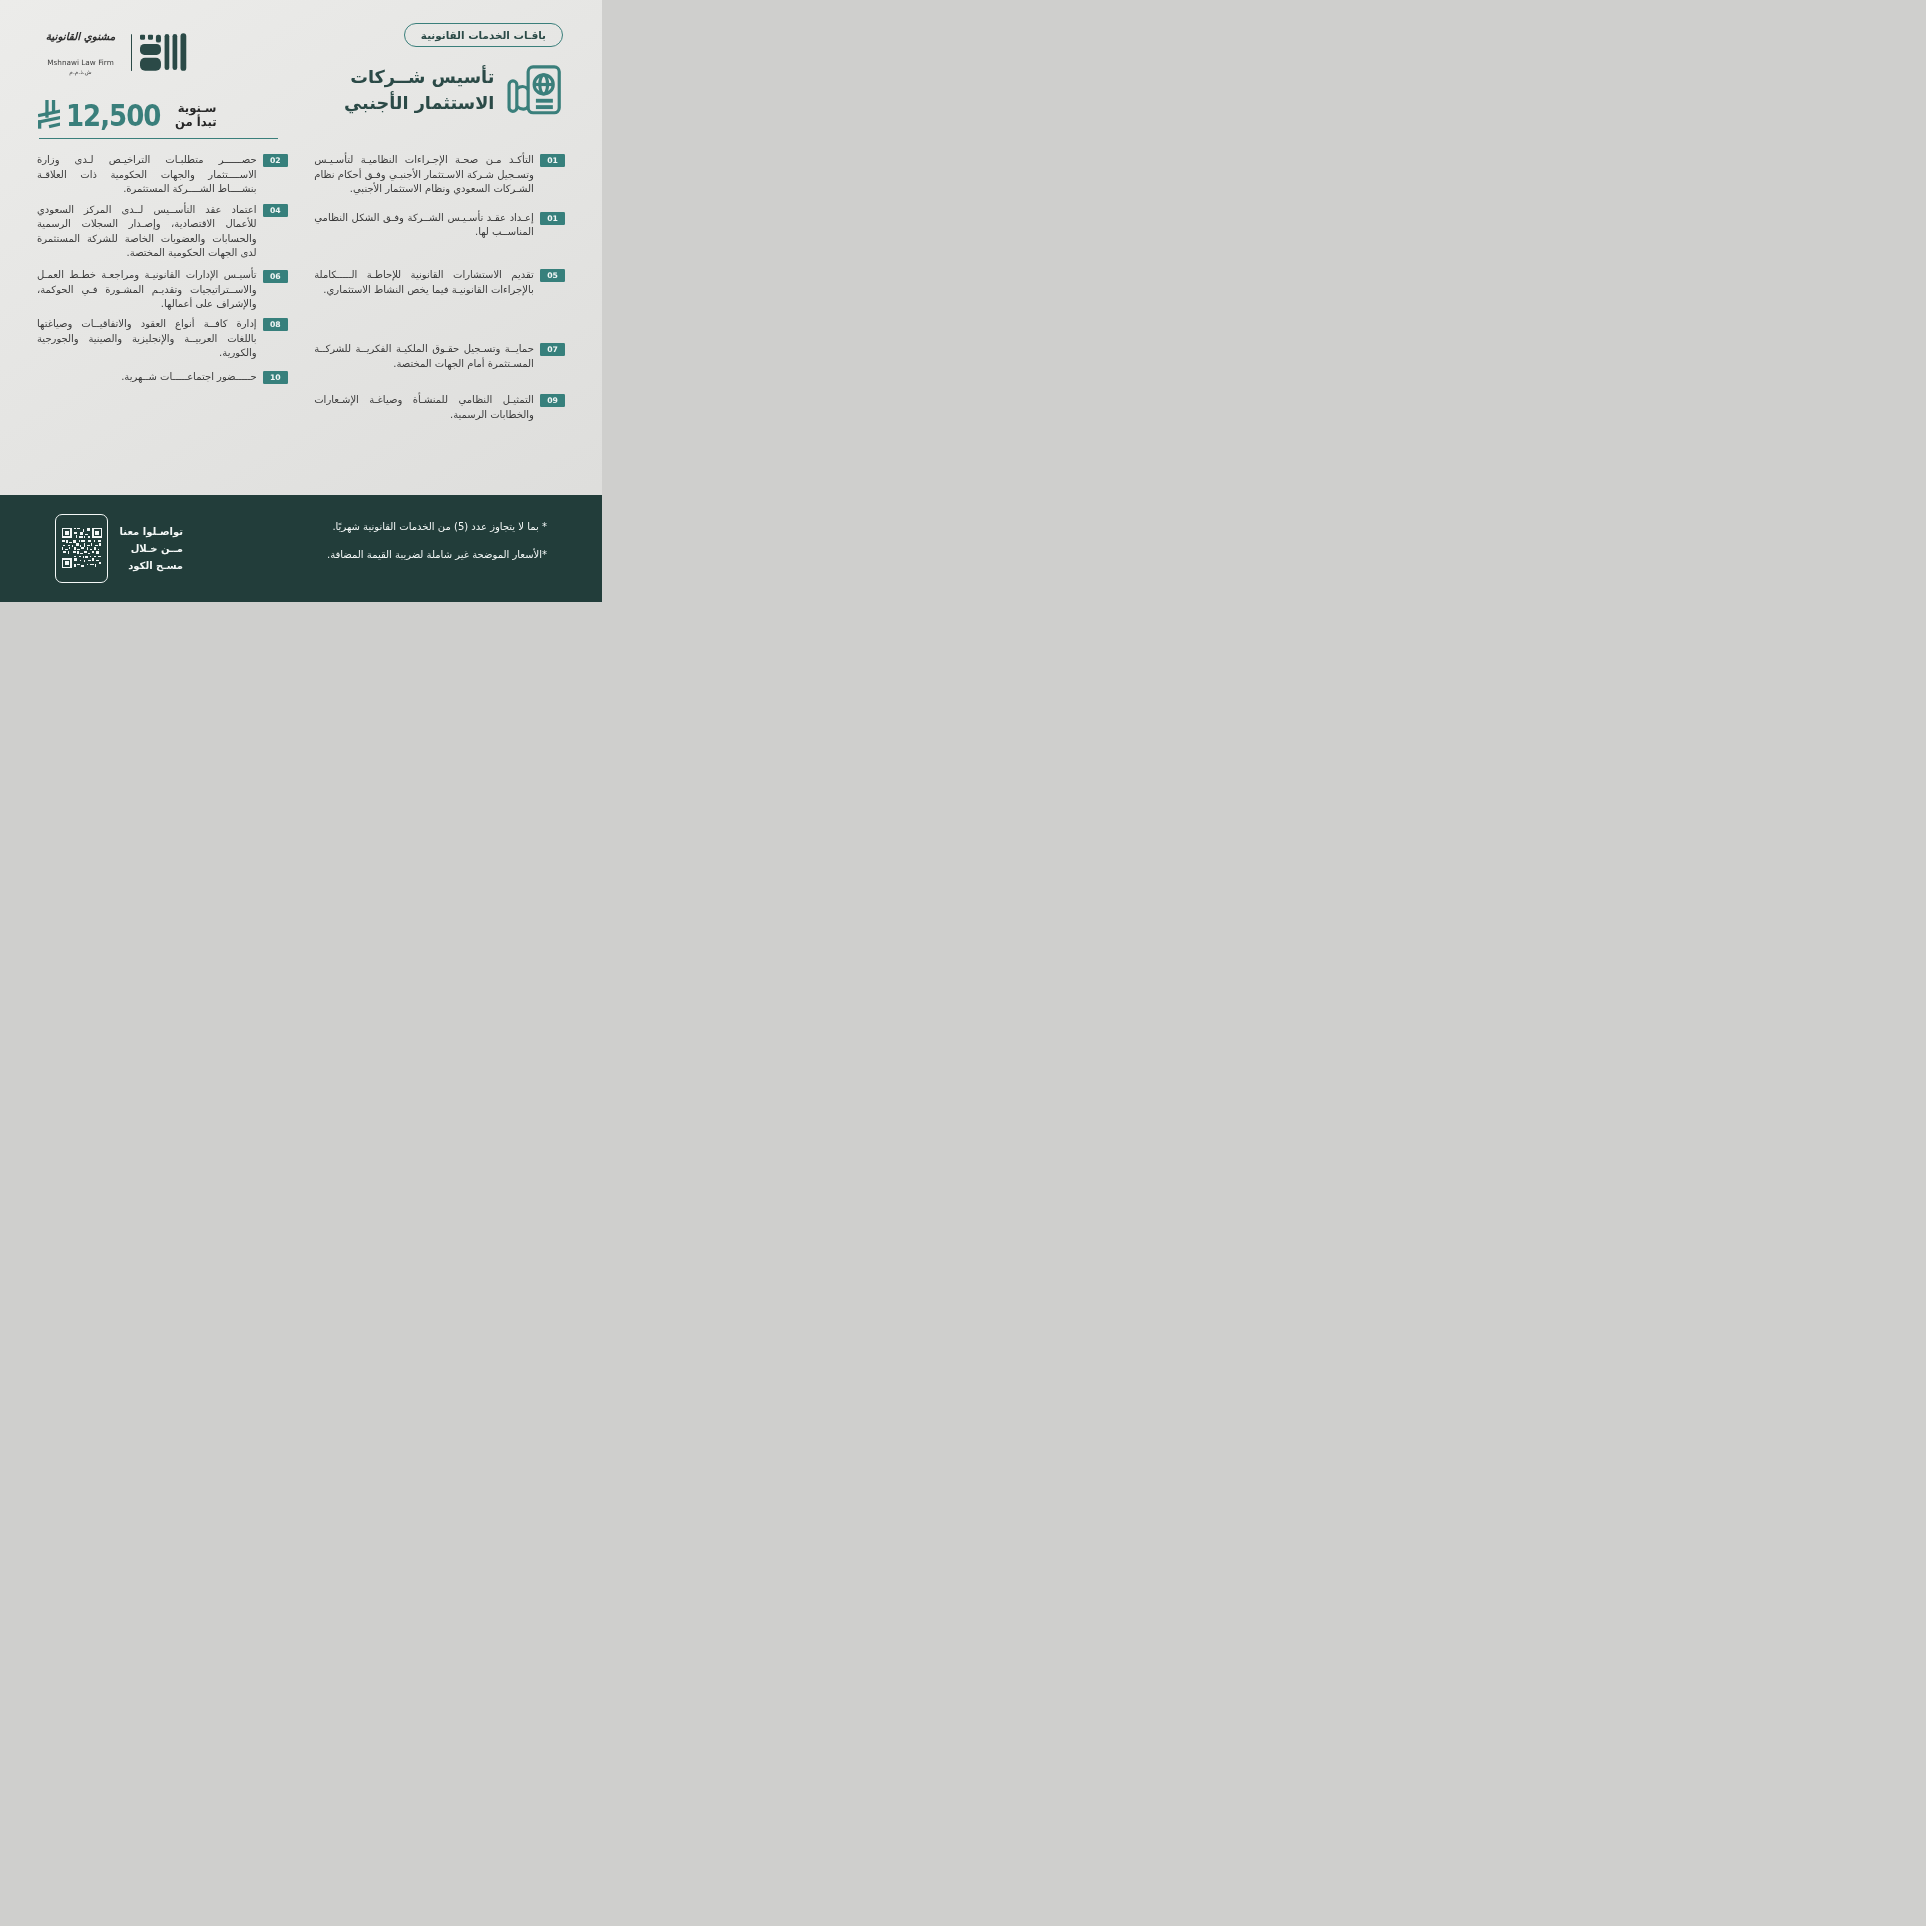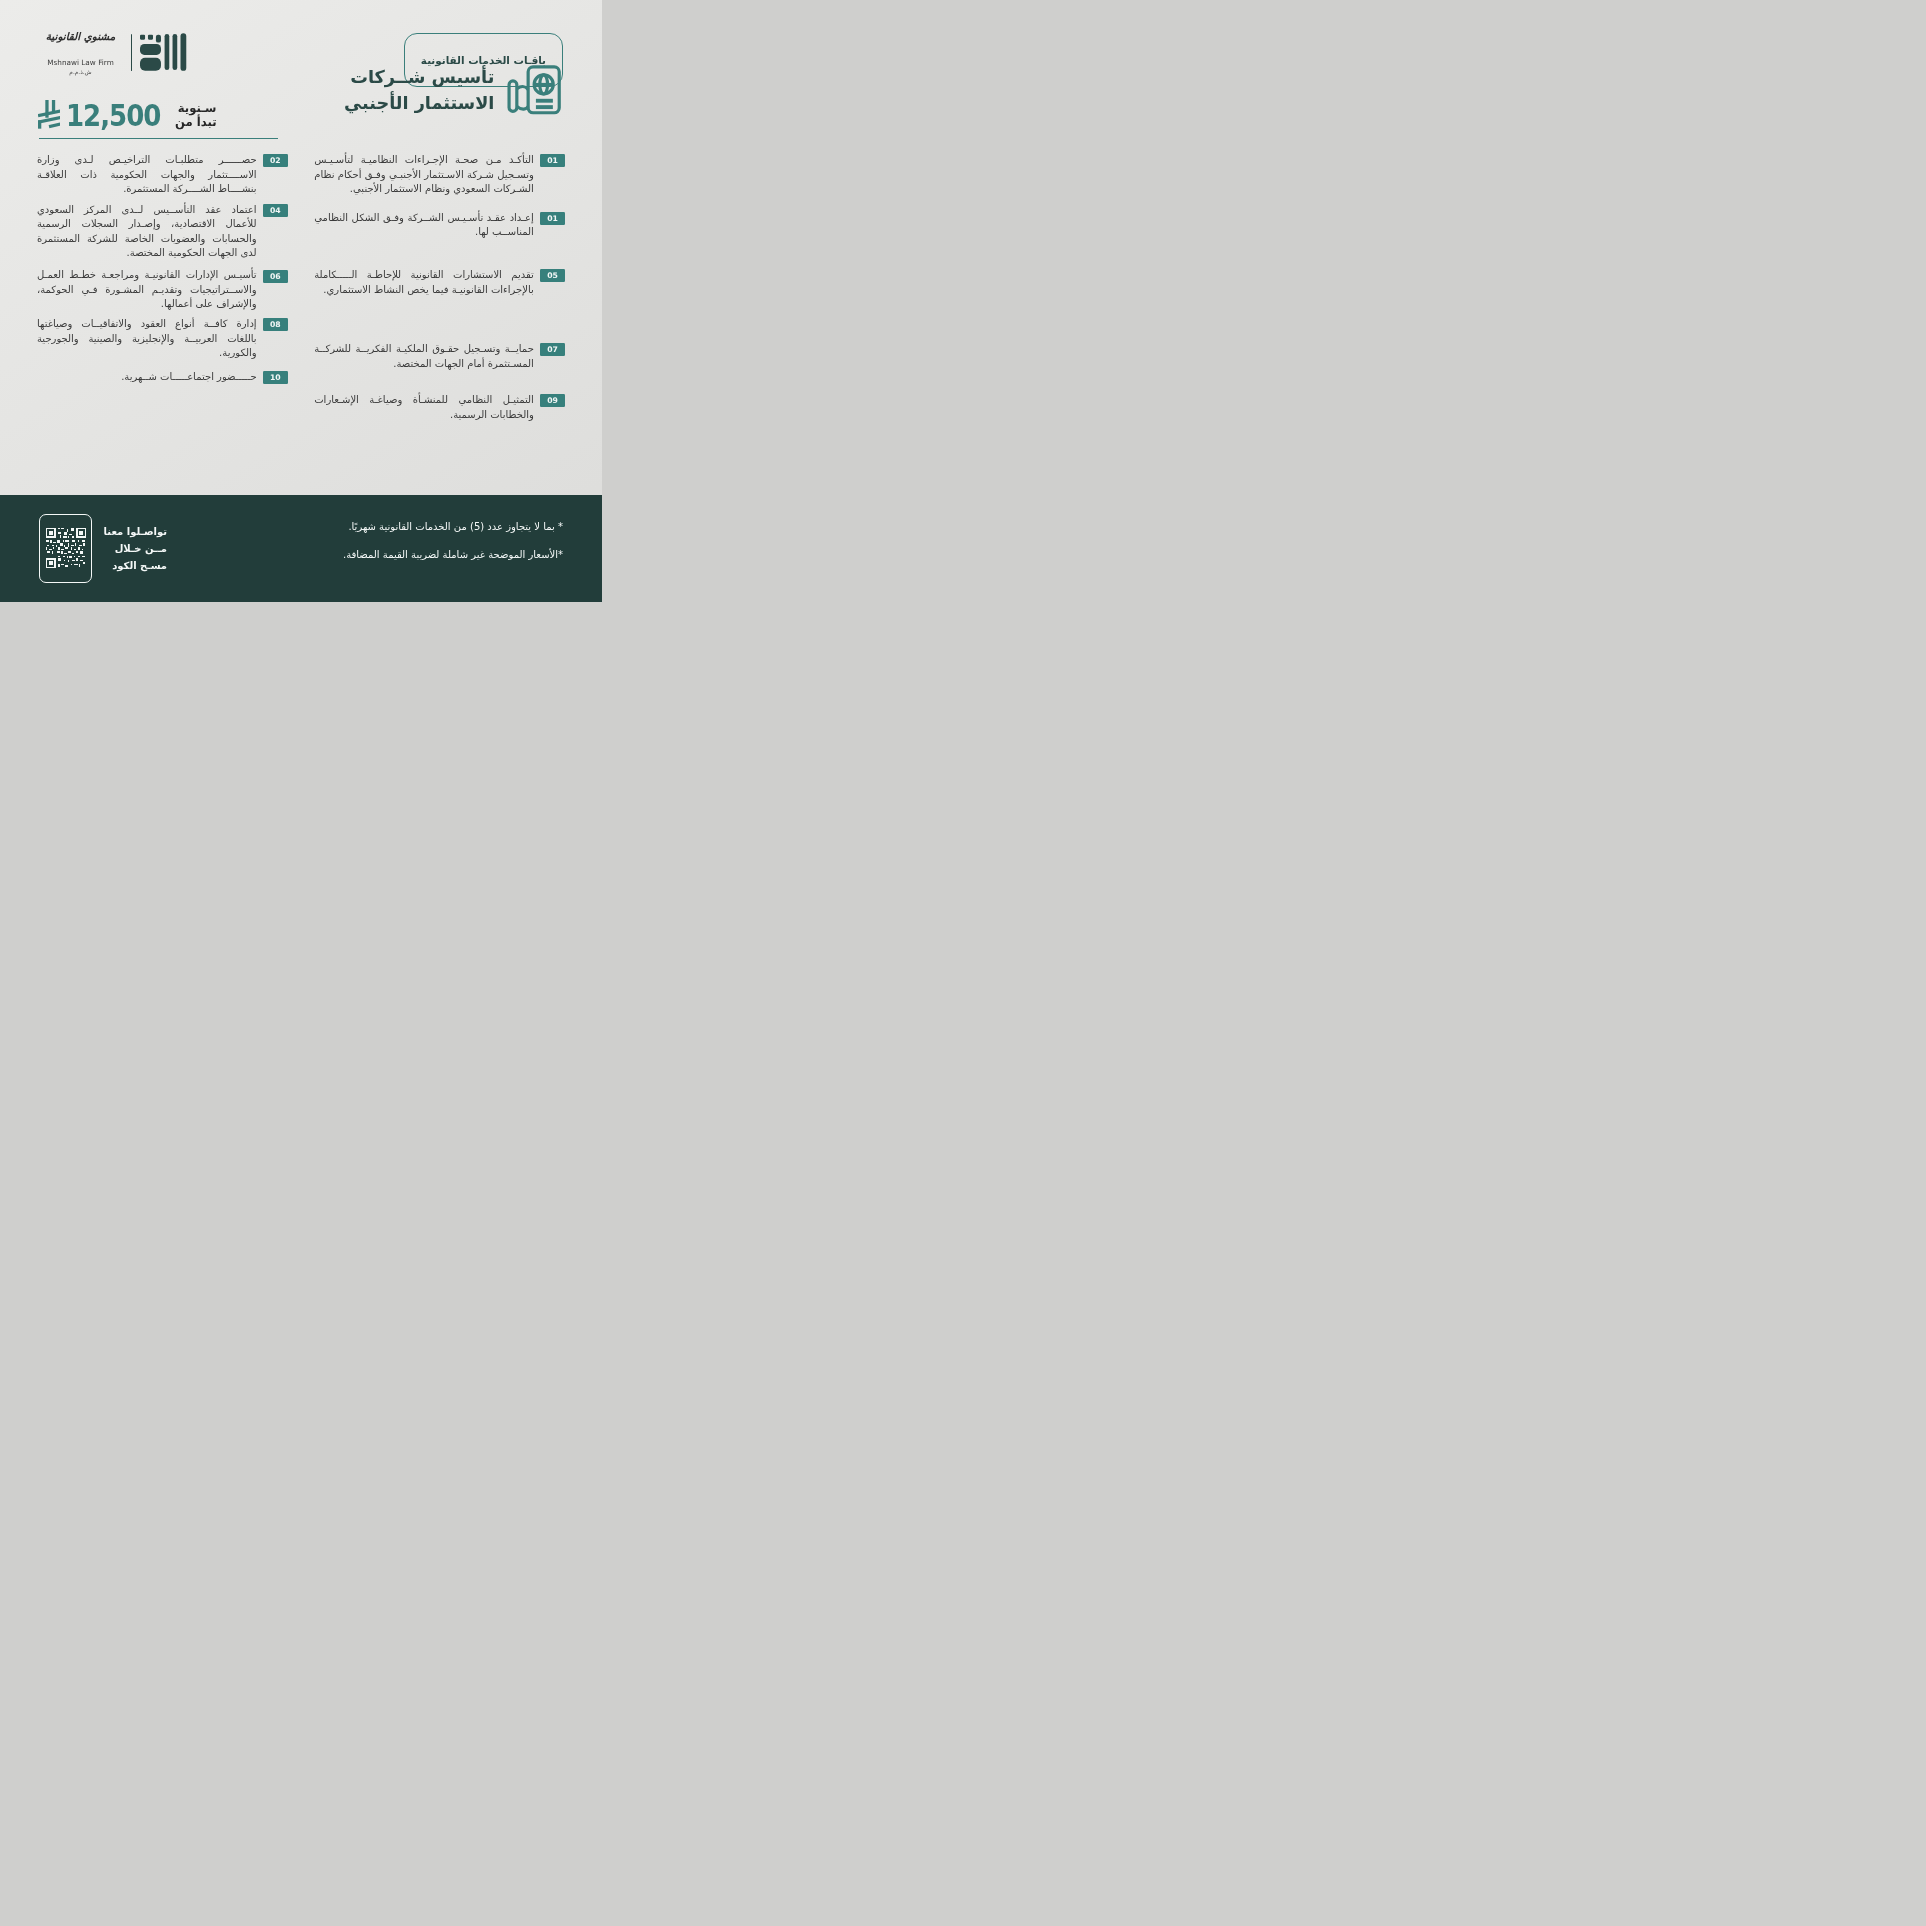--- a/index.html
+++ b/index.html
@@ -10,22 +10,22 @@
   }
   
   .logo-block{position:absolute;top:30px;left:39px;display:flex;align-items:center;gap:8.5px;}
   .logo-text{text-align:center;min-width:83px;}
   .logo-ar{font-size:10.4px;font-weight:700;color:#2f2f2f;letter-spacing:-0.4px;font-style:italic;}
   .logo-en{font-size:7.3px;color:#3a3a3a;margin-top:16px;}
   .logo-form{font-size:5.8px;color:#4a4a4a;margin-top:1.9px;}
   .logo-divider{width:1.2px;height:37px;background:#2b4a47;border-radius:0.8px;}
   
   .top-badge{
-    position:absolute;top:33px;right:39px;border:1.2px solid #3a7f7b;border-radius:13px;
-    padding:20px 16px;font-size:10.4px;font-weight:700;color:#2b4a47;white-space:nowrap;
+    position:absolute;top:23px;right:39px;border:1.2px solid #3a7f7b;border-radius:13px;
+    padding:5px 16px;font-size:10.4px;font-weight:700;color:#2b4a47;white-space:nowrap;
   }
   
   .title-row{position:absolute;top:64px;right:39px;display:flex;align-items:center;gap:11.6px;}
   .title{text-align:right;font-size:17.7px;font-weight:700;color:#2b4a47;line-height:1.45;letter-spacing:-0.4px;}
   
   .price-row{position:absolute;top:97px;left:38px;display:flex;align-items:center;gap:6.2px;}
   .price-amount{font-size:31px;font-weight:700;color:#3a7f7b;letter-spacing:-1.2px;transform:scaleX(.84);transform-origin:left center;}
   .price-label{text-align:right;font-size:11.6px;font-weight:700;color:#262626;line-height:1.25;margin-left:-10px;}
   .divider{position:absolute;top:138px;left:39px;width:239px;height:1.2px;background:#3a7f7b;}
   
@@ -42,21 +42,21 @@
   .col-right .item:nth-child(2){margin-bottom:28.5px;}
   .col-right .item:nth-child(3){margin-bottom:45px;}
   .col-right .item:nth-child(4){margin-bottom:22.3px;}
   .col-left  .item:nth-child(1){margin-bottom:6.2px;}
   .col-left  .item:nth-child(2){margin-bottom:7.7px;}
   .col-left  .item:nth-child(3){margin-bottom:5.4px;}
   .col-left  .item:nth-child(4){margin-bottom:9.2px;}
   
   .footer{
     position:absolute;left:0;right:0;bottom:0;top:495px;background:#223d3a;
-    display:flex;align-items:center;justify-content:space-between;padding:0 39px;box-sizing:border-box;
+    display:flex;align-items:center;justify-content:space-between;padding:0 55px;box-sizing:border-box;
   }
   .footer-left{display:flex;align-items:center;gap:11.6px;}
   .qr-card{
     width:53px;height:69px;border:1.5px solid #f4f8f7;border-radius:7px;
     display:flex;align-items:center;justify-content:center;box-sizing:border-box;
   }
   .contact{color:#f4f8f7;font-size:10px;font-weight:700;line-height:1.7;text-align:right;white-space:nowrap;}
   .notes{color:#f4f8f7;font-size:10px;text-align:right;line-height:1.4;}
   .notes .note{margin:0 0 14px 0;}
   .notes .note:last-child{margin-bottom:15px;}

